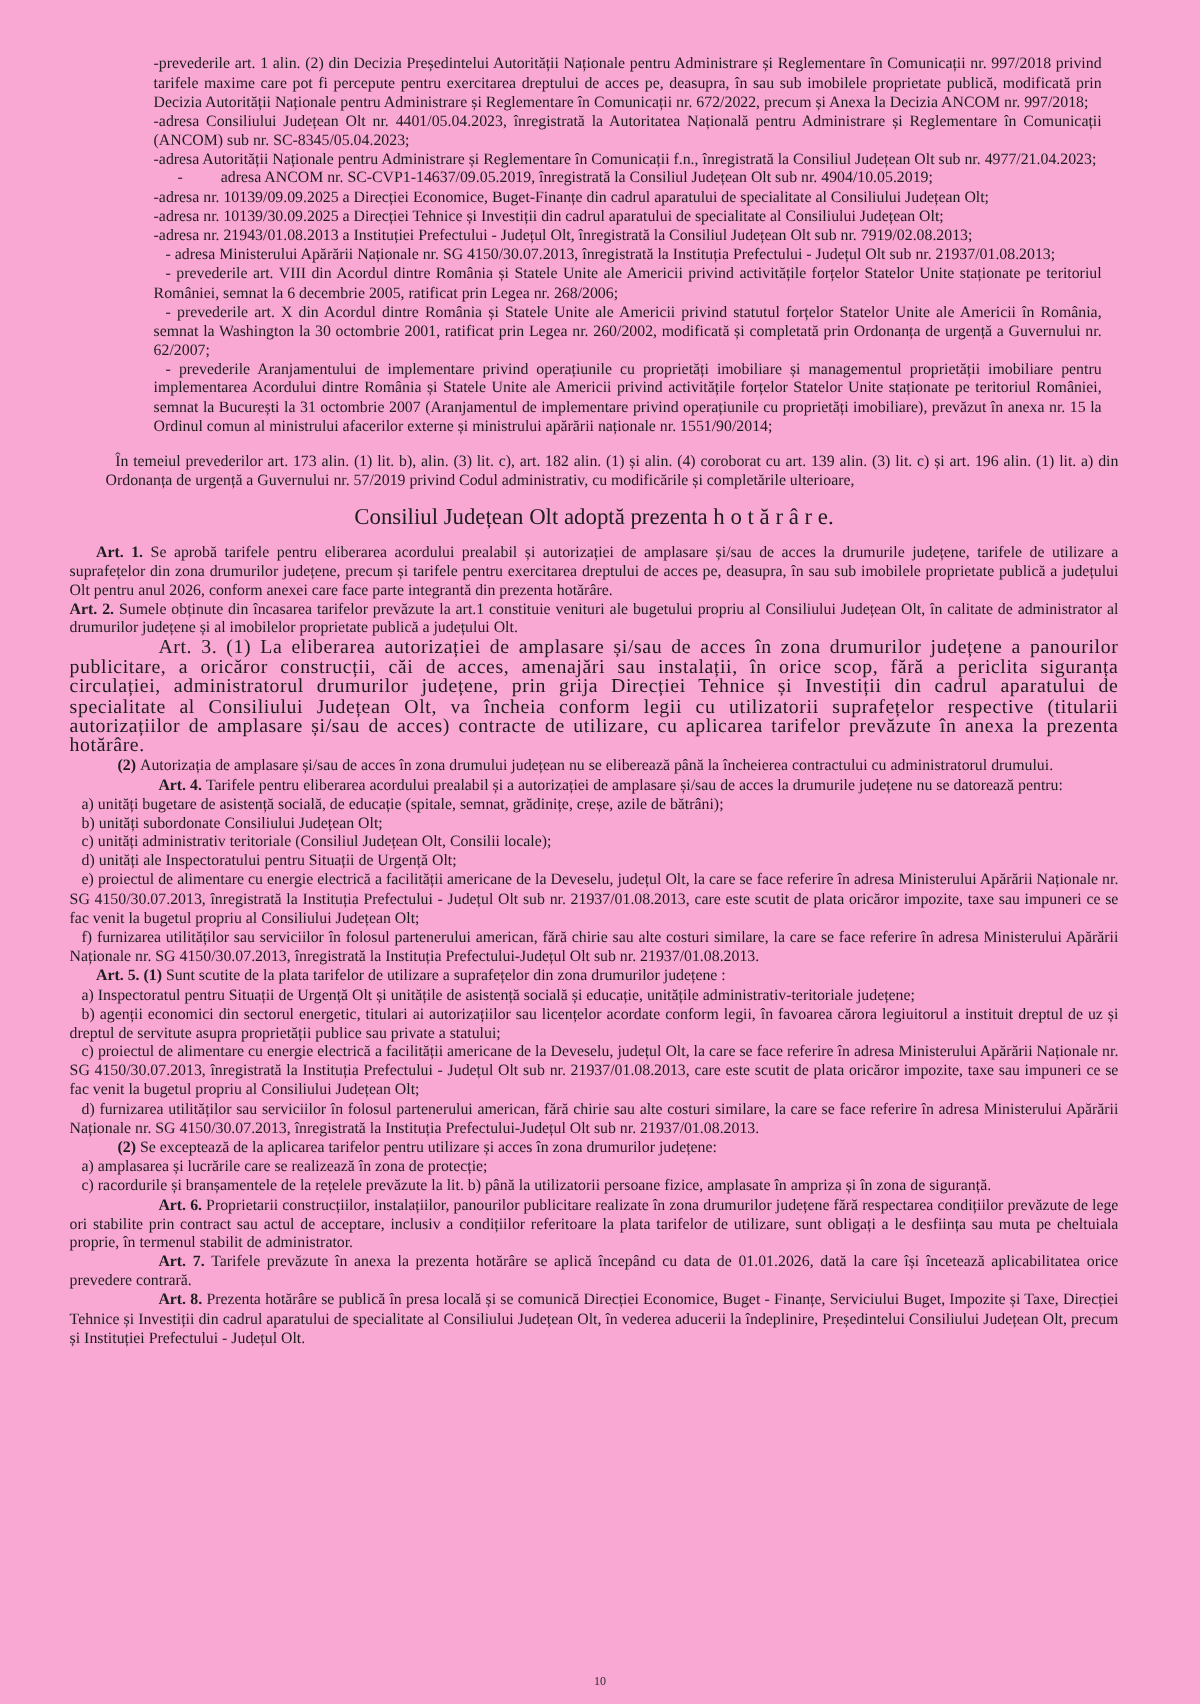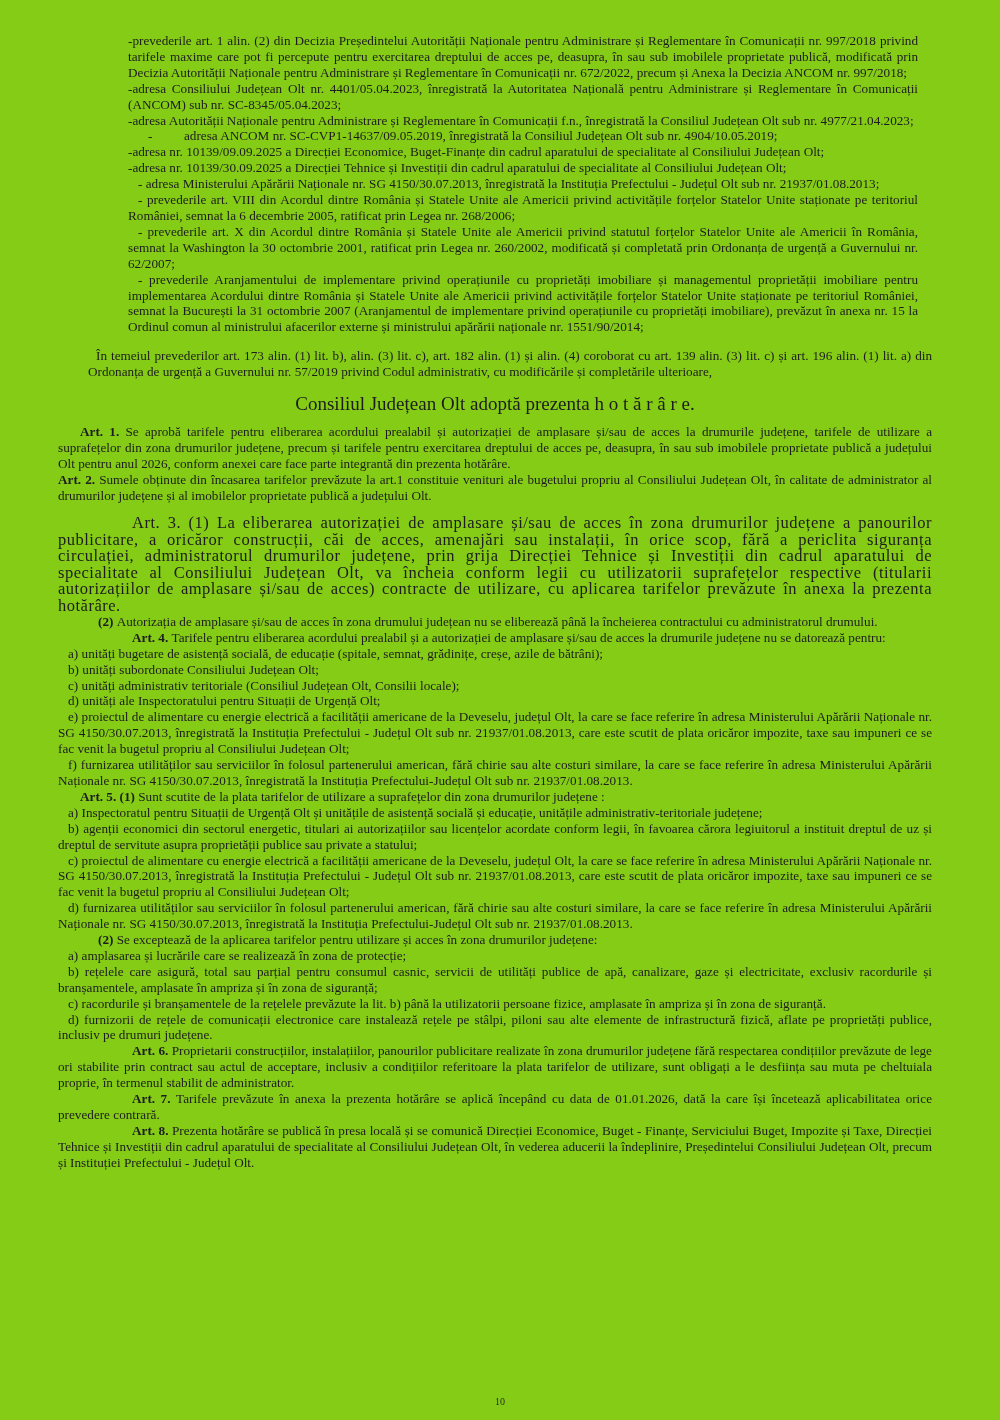--- a/index.html
+++ b/index.html
@@ -5,24 +5,24 @@
   html, body { margin: 0; padding: 0; }
   body {
     background: #e8e8e8;
     font-family: "Liberation Serif", "DejaVu Serif", serif;
   }
   .page {
     position: relative;
     width: 1000px;
     height: 1420px;
     margin: 0 auto;
-    background: #84cc16;
+    background: #f9a8d4;
     color: #1d1d1d;
     box-sizing: border-box;
-    padding: 33px 68px 0 58px;
+    padding: 45px 68px 0 58px;
     overflow: hidden;
   }
   p {
     margin: 0;
     text-align: justify;
     font-size: 13.2px;
     line-height: 15.9px;
   }
   .ref-block {
     margin-left: 70px;
@@ -40,21 +40,20 @@
     text-align: center;
     font-weight: normal;
     font-size: 19px;
     margin: 16px 0 12px 0;
   }
   .large {
     font-size: 16.5px;
     line-height: 16.4px;
     letter-spacing: 0.5px;
     word-spacing: 1.5px;
-    margin-top: 12px;
   }
   .dash-gap {
     display: inline-block;
     width: 46px;
   }
   b { font-weight: bold; }
   .pagenum {
     position: absolute;
     bottom: 13px;
     left: 0;
@@ -69,20 +68,21 @@
 
 <div class="page">
 
   <div class="ref-block" id="refs">
       <p class="ref i0">-prevederile art. 1 alin. (2) din Decizia Președintelui Autorității Naționale pentru Administrare și Reglementare în Comunicații nr. 997/2018 privind tarifele maxime care pot fi percepute pentru exercitarea dreptului de acces pe, deasupra, în sau sub imobilele proprietate publică, modificată prin Decizia Autorității Naționale pentru Administrare și Reglementare în Comunicații nr. 672/2022, precum și Anexa la Decizia ANCOM nr. 997/2018;</p>
       <p class="ref i0">-adresa Consiliului Județean Olt nr. 4401/05.04.2023, înregistrată la Autoritatea Națională pentru Administrare și Reglementare în Comunicații (ANCOM) sub nr. SC-8345/05.04.2023;</p>
       <p class="ref i0">-adresa Autorității Naționale pentru Administrare și Reglementare în Comunicații f.n., înregistrată la Consiliul Județean Olt sub nr. 4977/21.04.2023;</p>
       <p class="ref i1"><span class="dash-gap">-</span>adresa ANCOM nr. SC-CVP1-14637/09.05.2019, înregistrată la Consiliul Județean Olt sub nr. 4904/10.05.2019;</p>
       <p class="ref i0">-adresa nr. 10139/09.09.2025 a Direcției Economice, Buget-Finanțe din cadrul aparatului de specialitate al Consiliului Județean Olt;</p>
       <p class="ref i0">-adresa nr. 10139/30.09.2025 a Direcției Tehnice și Investiții din cadrul aparatului de specialitate al Consiliului Județean Olt;</p>
+      <p class="ref i0">-adresa nr. 21943/01.08.2013 a Instituției Prefectului - Județul Olt, înregistrată la Consiliul Județean Olt sub nr. 7919/02.08.2013;</p>
       <p class="ref i1">- adresa Ministerului Apărării Naționale nr. SG 4150/30.07.2013, înregistrată la Instituția Prefectului - Județul Olt sub nr. 21937/01.08.2013;</p>
       <p class="ref i1">- prevederile art. VIII din Acordul dintre România și Statele Unite ale Americii privind activitățile forțelor Statelor Unite staționate pe teritoriul României, semnat la 6 decembrie 2005, ratificat prin Legea nr. 268/2006;</p>
       <p class="ref i1">- prevederile art. X din Acordul dintre România și Statele Unite ale Americii privind statutul forțelor Statelor Unite ale Americii în România, semnat la Washington la 30 octombrie 2001, ratificat prin Legea nr. 260/2002, modificată și completată prin Ordonanța de urgență a Guvernului nr. 62/2007;</p>
       <p class="ref i1">- prevederile Aranjamentului de implementare privind operațiunile cu proprietăți imobiliare și managementul proprietății imobiliare pentru implementarea Acordului dintre România și Statele Unite ale Americii privind activitățile forțelor Statelor Unite staționate pe teritoriul României, semnat la București la 31 octombrie 2007 (Aranjamentul de implementare privind operațiunile cu proprietăți imobiliare), prevăzut în anexa nr. 15 la Ordinul comun al ministrului afacerilor externe și ministrului apărării naționale nr. 1551/90/2014;</p>
     </div>
 
   <p class="temei">În temeiul prevederilor art. 173 alin. (1) lit. b), alin. (3) lit. c), art. 182 alin. (1) și alin. (4) coroborat cu art. 139 alin. (3) lit. c) și art. 196 alin. (1) lit. a) din Ordonanța de urgență a Guvernului nr. 57/2019 privind Codul administrativ, cu modificările și completările ulterioare,</p>
 
   <p class="heading">Consiliul Județean Olt adoptă prezenta  h o t ă r â r e.</p>
 
@@ -98,23 +98,21 @@
       <p class="i1">d) unități ale Inspectoratului pentru Situații de Urgență Olt;</p>
       <p class="i1">e) proiectul de alimentare cu energie electrică a facilității americane de la Deveselu, județul Olt, la care se face referire în adresa Ministerului Apărării Naționale nr. SG 4150/30.07.2013, înregistrată la Instituția Prefectului - Județul Olt sub nr. 21937/01.08.2013, care este scutit de plata oricăror impozite, taxe sau impuneri ce se fac venit la bugetul propriu al Consiliului Județean Olt;</p>
       <p class="i1">f) furnizarea utilităților sau serviciilor în folosul partenerului american, fără chirie sau alte costuri similare, la care se face referire în adresa Ministerului Apărării Naționale nr. SG 4150/30.07.2013, înregistrată la Instituția Prefectului-Județul Olt sub nr. 21937/01.08.2013.</p>
       <p class="i2"><b>Art. 5. (1) </b>Sunt scutite de la plata tarifelor de utilizare a suprafețelor din zona drumurilor județene :</p>
       <p class="i1">a) Inspectoratul pentru Situații de Urgență Olt și unitățile de asistență socială și educație, unitățile administrativ-teritoriale județene;</p>
       <p class="i1">b) agenții economici din sectorul energetic, titulari ai autorizațiilor sau licențelor acordate conform legii, în favoarea cărora legiuitorul a instituit dreptul de uz și dreptul de servitute asupra proprietății publice sau private a statului;</p>
       <p class="i1">c) proiectul de alimentare cu energie electrică a facilității americane de la Deveselu, județul Olt, la care se face referire în adresa Ministerului Apărării Naționale nr. SG 4150/30.07.2013, înregistrată la Instituția Prefectului - Județul Olt sub nr. 21937/01.08.2013, care este scutit de plata oricăror impozite, taxe sau impuneri ce se fac venit la bugetul propriu al Consiliului Județean Olt;</p>
       <p class="i1">d) furnizarea utilităților sau serviciilor în folosul partenerului american, fără chirie sau alte costuri similare, la care se face referire în adresa Ministerului Apărării Naționale nr. SG 4150/30.07.2013, înregistrată la Instituția Prefectului-Județul Olt sub nr. 21937/01.08.2013.</p>
       <p class="i3"><b>(2) </b>Se exceptează de la aplicarea tarifelor pentru utilizare și acces în zona drumurilor județene:</p>
       <p class="i1">a) amplasarea și lucrările care se realizează în zona de protecție;</p>
-      <p class="i1">b) rețelele care asigură, total sau parțial pentru consumul casnic, servicii de utilități publice de apă, canalizare, gaze și electricitate, exclusiv racordurile și branșamentele, amplasate în ampriza și în zona de siguranță;</p>
       <p class="i1">c) racordurile și branșamentele de la rețelele prevăzute la lit. b) până la utilizatorii persoane fizice, amplasate în ampriza și în zona de siguranță.</p>
-      <p class="i1">d) furnizorii de rețele de comunicații electronice care instalează rețele pe stâlpi, piloni sau alte elemente de infrastructură fizică, aflate pe proprietăți publice, inclusiv pe drumuri județene.</p>
       <p class="i4"><b>Art. 6. </b>Proprietarii construcțiilor, instalațiilor, panourilor publicitare realizate în zona drumurilor județene fără respectarea condițiilor prevăzute de lege ori stabilite prin contract sau actul de acceptare, inclusiv a condițiilor referitoare la plata tarifelor de utilizare, sunt obligați a le desființa sau muta pe cheltuiala proprie, în termenul stabilit de administrator.</p>
       <p class="i4"><b>Art. 7. </b>Tarifele prevăzute în anexa la prezenta hotărâre se aplică începând cu data de 01.01.2026, dată la care își încetează aplicabilitatea orice prevedere contrară.</p>
       <p class="i4"><b>Art. 8. </b>Prezenta hotărâre se publică în presa locală și se comunică Direcției Economice, Buget - Finanțe, Serviciului Buget, Impozite și Taxe, Direcției Tehnice și Investiții din cadrul aparatului de specialitate al Consiliului Județean Olt, în vederea aducerii la îndeplinire, Președintelui Consiliului Județean Olt, precum și Instituției Prefectului - Județul Olt.</p>
     </div>
 
   <div class="pagenum">10</div>
 
 </div>
 
 </body></html>

